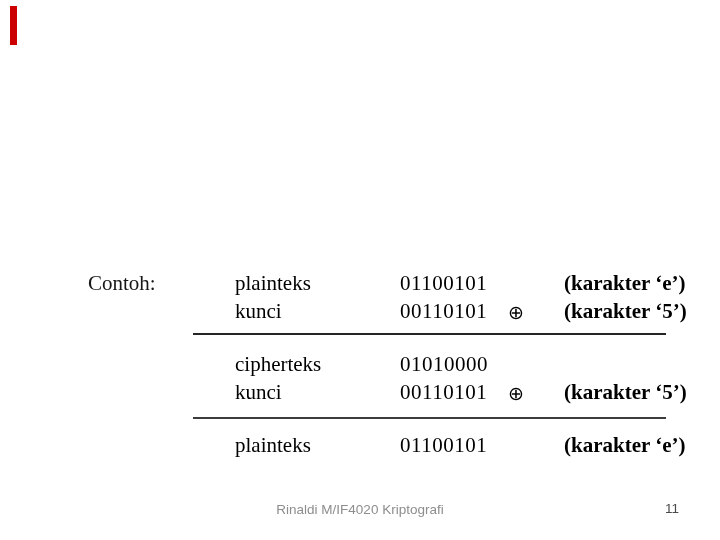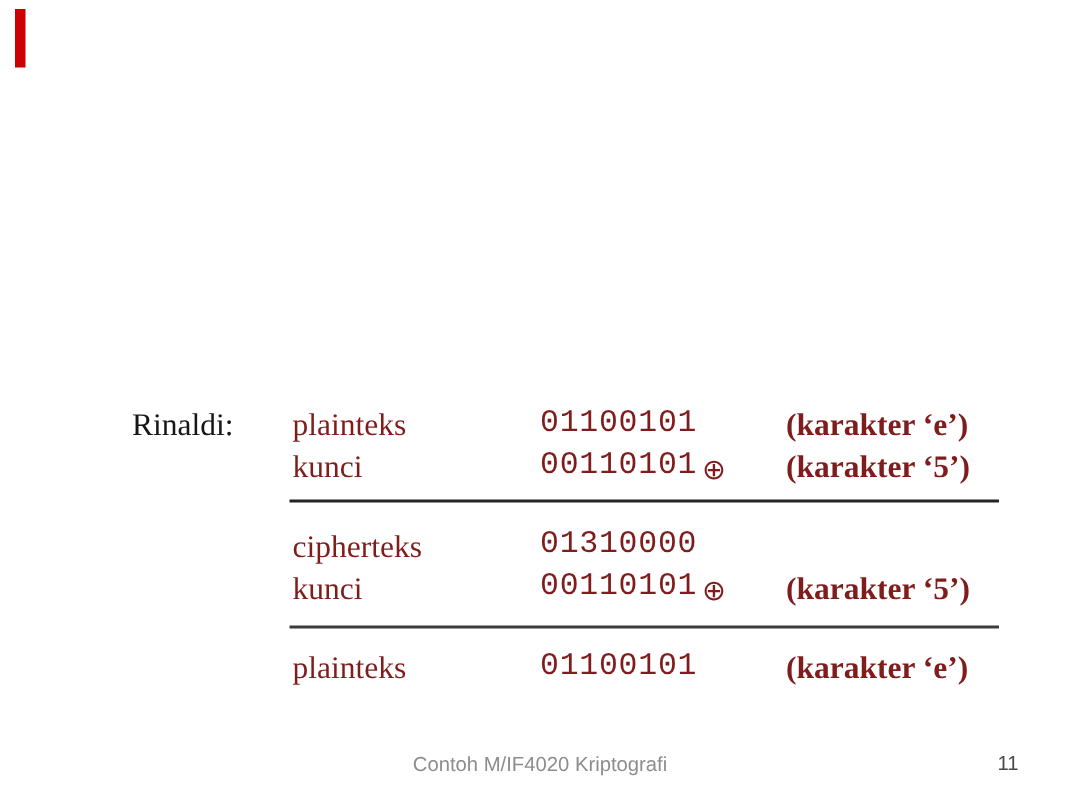--- a/index.html
+++ b/index.html
@@ -30,24 +30,25 @@
     position: absolute;
     left: 0;
     width: 720px;
     height: 26px;
   }
   .cell {
     position: absolute;
     top: 0;
     white-space: nowrap;
     font-size: 21px;
-    color: #7f1d1d;
+    color: #000000;
+    margin-left: 40px;
   }
   .c-label   { left: 195px; }
-  .c-binary  { left: 360px; letter-spacing: 0.5px; font-family: Liberation Mono, monospace; }
+  .c-binary  { left: 360px; letter-spacing: 0.5px; }
   .c-op      { left: 468px; font-size: 19px; top: 2px; }
   .c-kar     { left: 524px; font-weight: bold; }
   .rule {
     position: absolute;
     left: 193px;
     width: 473px;
     background: #252525;
   }
   #rule-1 { top: 333px; height: 2px; }
   #rule-2 { top: 417px; height: 2px; background: #3c3c3c; }
@@ -70,58 +71,58 @@
     color: #4a4a4a;
   }
 </style>
 </head>
 <body>
 
 <div id="slide">
 
   <div id="accent-bar" style="background: rgb(204, 0, 0);"></div>
 
-  <div id="example-label">Rinaldi:</div>
+  <div id="example-label">Contoh:</div>
 
   <div>
 
     <div class="trow" style="top:271px">
       <span class="cell c-label">plainteks</span>
       <span class="cell c-binary">01100101</span>
       <span class="cell c-kar">(karakter ‘e’)</span>
     </div>
 
     <div class="trow" style="top:299px">
       <span class="cell c-label">kunci</span>
       <span class="cell c-binary">00110101</span>
       <span class="cell c-op">⊕</span>
       <span class="cell c-kar">(karakter ‘5’)</span>
     </div>
 
     <div id="rule-1" class="rule"></div>
 
     <div class="trow" style="top:352px">
       <span class="cell c-label">cipherteks</span>
-      <span class="cell c-binary">01310000</span>
+      <span class="cell c-binary">01010000</span>
     </div>
 
     <div class="trow" style="top:380px">
       <span class="cell c-label">kunci</span>
       <span class="cell c-binary">00110101</span>
       <span class="cell c-op">⊕</span>
       <span class="cell c-kar">(karakter ‘5’)</span>
     </div>
 
     <div id="rule-2" class="rule"></div>
 
     <div class="trow" style="top:433px">
       <span class="cell c-label">plainteks</span>
       <span class="cell c-binary">01100101</span>
       <span class="cell c-kar">(karakter ‘e’)</span>
     </div>
 
   </div>
 
-  <div id="footer-credit">Contoh M/IF4020 Kriptografi</div>
+  <div id="footer-credit">Rinaldi M/IF4020 Kriptografi</div>
 
   <div id="page-number">11</div>
 
 </div>
 
 </body></html>

